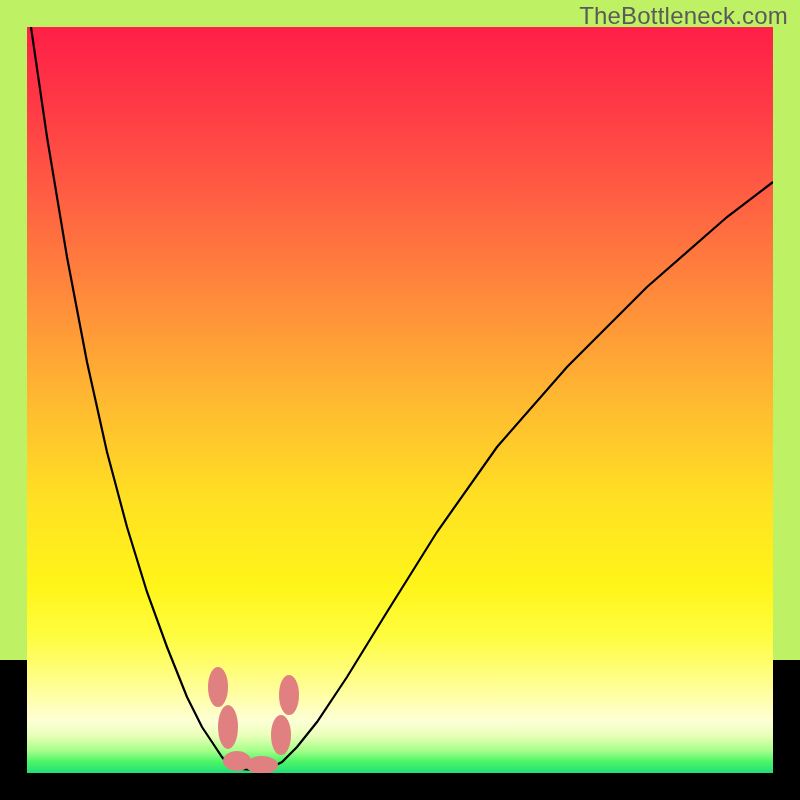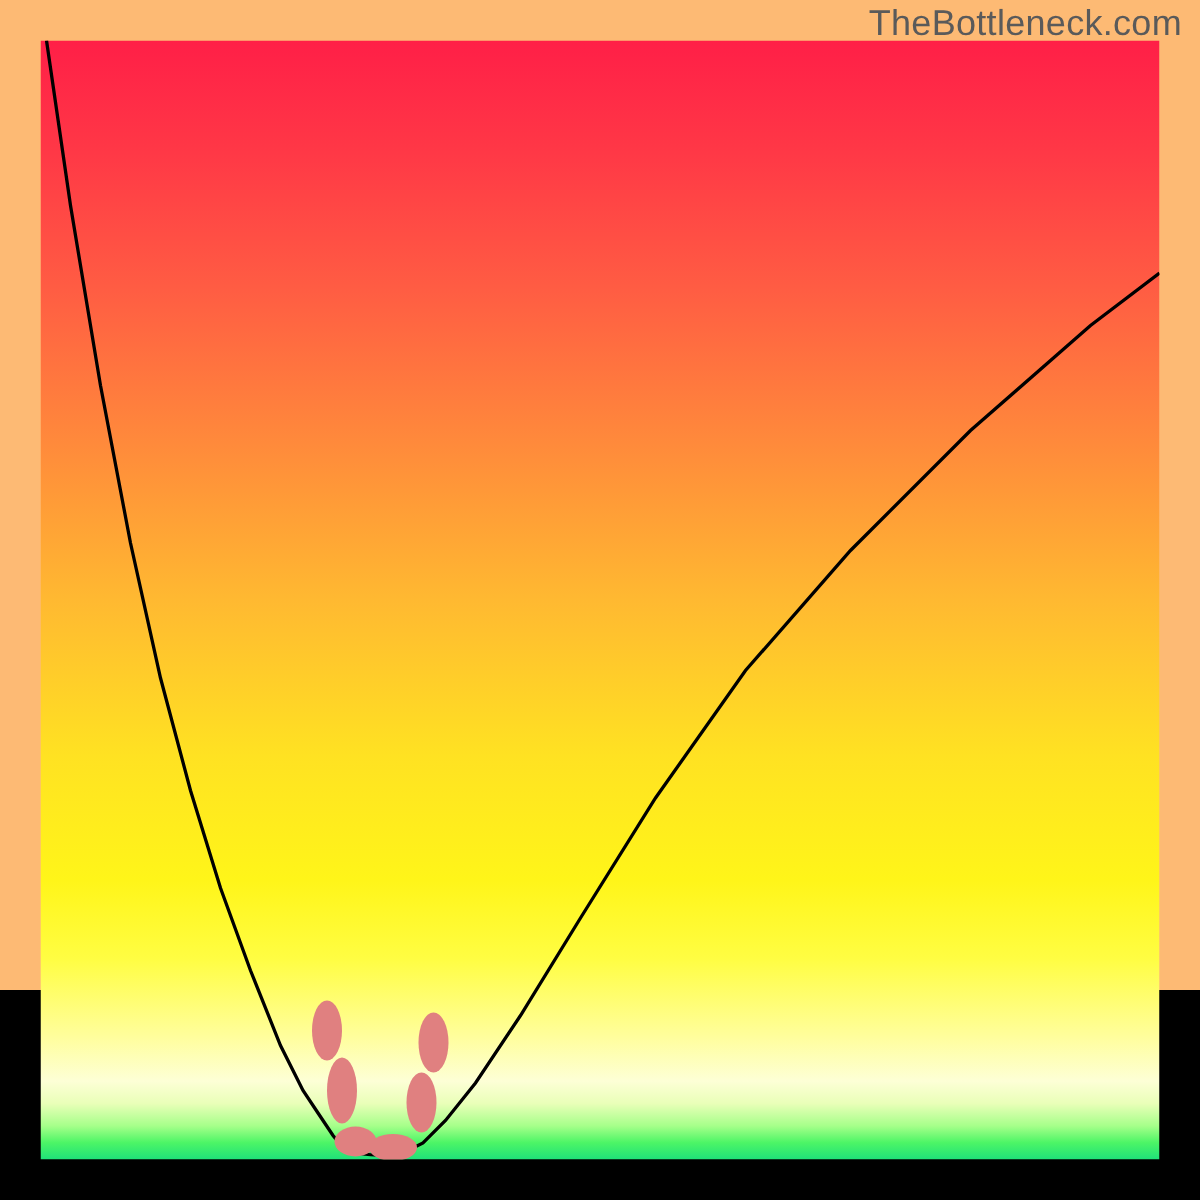--- a/index.html
+++ b/index.html
@@ -8,21 +8,21 @@
     width: 800px;
     height: 800px;
     background: #000;
     font-family: Arial, Helvetica, sans-serif;
     overflow: hidden;
   }
   .frame {
     position: relative;
     width: 800px;
     height: 660px;
-    background: #fdba74;
+    background: #bef264;
   }
   .watermark {
     position: absolute;
     top: 2px;
     right: 12px;
     color: #5a5a5a;
     font-size: 24px;
     font-weight: 400;
     letter-spacing: 0.2px;
   }

